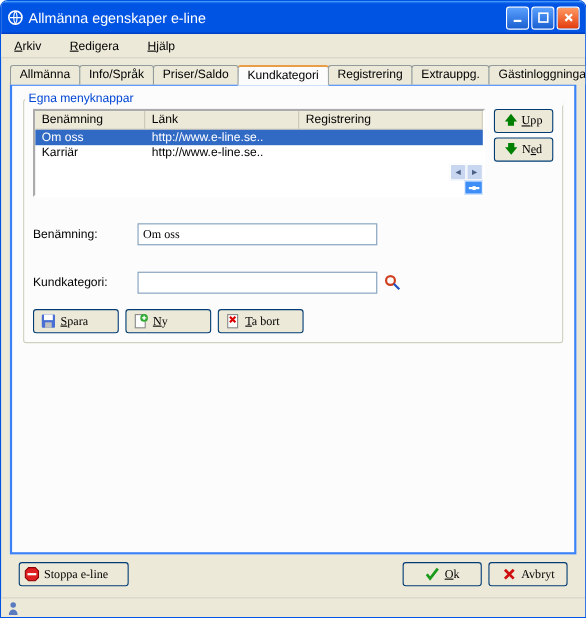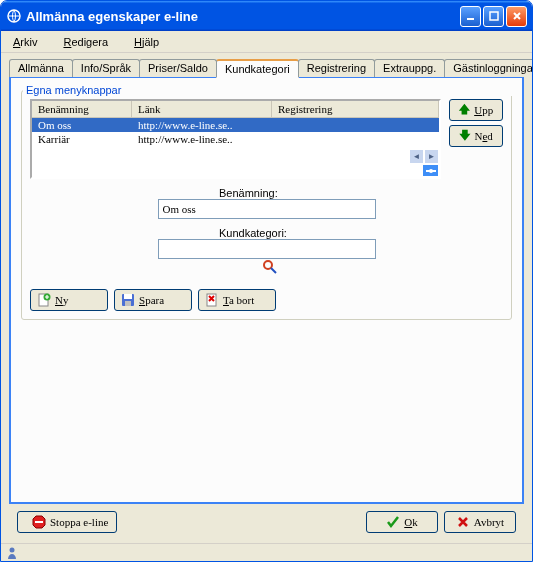--- a/index.html
+++ b/index.html
@@ -1,20 +1,20 @@
 <!DOCTYPE html>
 <html><head>
 <meta charset="utf-8">
 <style>
 * { box-sizing: border-box; margin: 0; padding: 0; }
 body { font-family: Tahoma, sans-serif; font-size: 11px; background: #fff; }
 
 .window { width: 533px; height: 562px; background: #ece9d8; border: 1px solid #0054e3; border-radius: 7px 7px 0 0; overflow: hidden; display: flex; flex-direction: column; }
 
-.titlebar { height: 30px; background: linear-gradient(to bottom, #3a95ff 0%, #0054e3 8%, #0054e3 92%, #003ac0 100%); display: flex; align-items: center; padding: 0 5px; color: white; font-weight: bold; font-size: 13px; }
+.titlebar { height: 30px; background: linear-gradient(to bottom, #3a95ff 0%, #0054e3 8%, #0054e3 92%, #003ac0 100%); display: flex; align-items: center; padding: 0 5px; color: white; font-weight: normal; font-size: 13px; }
 .titlebar-icon { width: 16px; height: 16px; margin-right: 4px; display: flex; align-items: center; justify-content: center; }
 .titlebar-text { flex: 1; }
 .titlebar-buttons { display: flex; gap: 2px; }
 .tb-btn { width: 21px; height: 21px; border: 1px solid #fff; border-radius: 3px; display: flex; align-items: center; justify-content: center; cursor: pointer; }
 .tb-min, .tb-max { background: linear-gradient(to bottom, #5aa1ff, #1a5fd0); }
 .tb-close { background: linear-gradient(to bottom, #ff9b65, #e33b0b); }
 
 .menubar { height: 22px; background: #ece9d8; display: flex; align-items: center; padding: 2px 6px; gap: 14px; border-bottom: 1px solid #d4d0c8; }
 .menubar span { padding: 2px 6px; cursor: pointer; }
 .menubar span u { text-decoration: underline; }
@@ -24,39 +24,39 @@
 .tabs { display: flex; position: relative; z-index: 2; }
 .tab { padding: 2px 8px; background: #ece9d8; border: 1px solid #919b9c; border-bottom: none; border-radius: 3px 3px 0 0; margin-right: -1px; cursor: pointer; position: relative; font-size: 11px; }
 .tab.active { background: #fcfcfc; border-bottom: 1px solid #fcfcfc; margin-bottom: -1px; z-index: 3; border-top: 2px solid #e89e47; padding-top: 2px; }
 
 .tabpanel { flex: 1; border: 2px solid #3b82f6; background: #fcfcfc; padding: 10px; display: flex; flex-direction: column; position: relative; top: -1px; }
 
 .fieldset-label { color: #0046d5; font-size: 11px; position: relative; top: -4px; background: #fcfcfc; padding: 0 3px; margin-left: 2px; }
 .fieldset-box { border: 1px solid #d0d0bf; border-radius: 3px; padding: 8px; margin-top: -10px; }
 
 .listbox-area { display: flex; gap: 8px; }
-.listbox { flex: 1; border: 2px inset #fff; background: #fff; height: 80px; position: relative; overflow: hidden; font-family: Liberation Serif, serif; }
+.listbox { flex: 1; border: 2px inset #fff; background: #fff; height: 80px; position: relative; overflow: hidden; }
 .list-header { display: flex; background: #ece9d8; border-bottom: 1px solid #cac6b8; }
 .list-header div { padding: 2px 6px; border-right: 1px solid #cac6b8; font-size: 11px; }
 .col-name { width: 100px; }
 .col-link { width: 140px; }
 .col-cat { flex: 1; }
 .list-rows { }
 .list-row { display: flex; padding: 0; cursor: pointer; }
 .list-row div { padding: 1px 6px; font-size: 11px; white-space: nowrap; overflow: hidden; }
 .list-row.selected { background: #316ac5; color: #fff; }
 .scroll-arrow { width: 15px; height: 15px; background: #c8d6ef; border: 1px solid #fff; display: flex; align-items: center; justify-content: center; font-size: 8px; color: #4d6185; }
 
 .updown { display: flex; flex-direction: column; gap: 4px; }
 .btn { padding: 2px 8px; min-width: 54px; height: 22px; background: #ece9d8; border: 1px solid #003c74; border-radius: 3px; display: inline-flex; align-items: center; justify-content: center; gap: 4px; cursor: pointer; font-size: 11px; font-family: Tahoma; }
 .btn .arrow-up { color: #008000; font-weight: bold; }
 .btn .arrow-down { color: #008000; font-weight: bold; }
 .btn u { text-decoration: underline; }
 
-.form-row { display: flex; align-items: center; margin-top: 8px; flex-direction: column; }
+.form-row { display: flex; align-items: center; margin-top: 24px; }
 .form-label { width: 95px; font-size: 11px; }
 .form-input { width: 218px; border: 1px solid #7f9db9; padding: 2px 4px; font-size: 11px; height: 20px; font-family: Tahoma; }
 .search-icon { margin-left: 6px; width: 16px; height: 16px; cursor: pointer; }
 
 .action-buttons { display: flex; gap: 6px; margin-top: 14px; }
 .btn-wide { min-width: 78px; justify-content: flex-start; padding-left: 6px; }
 
 .footer { padding: 6px 8px; display: flex; align-items: center; gap: 6px; }
 .footer-spacer { flex: 1; }
 .btn-foot { min-width: 72px; }
@@ -172,53 +172,53 @@
                 <circle cx="6" cy="6" r="4" fill="none" stroke="#d04020" stroke-width="2"></circle>
                 <line x1="9" y1="9" x2="14" y2="14" stroke="#2050c0" stroke-width="2"></line>
               </svg>
           </span>
         </div>
 
         <div class="action-buttons">
           <button class="btn btn-wide">
             <span>
                 <svg width="14" height="14" viewBox="0 0 14 14">
-                  <rect x="2" y="1" width="9" height="12" fill="#fff" stroke="#888"></rect>
-                  <circle cx="10" cy="4" r="3.5" fill="#3a3"></circle>
-                  <path d="M10 2v4M8 4h4" stroke="#fff" stroke-width="1.2"></path>
-                </svg>
-              </span>
-            <span><u>N</u>y</span>
-          </button>
-          <button class="btn btn-wide">
-            <span>
-                <svg width="14" height="14" viewBox="0 0 14 14">
                   <rect x="1" y="1" width="12" height="12" fill="#4a6fd4" rx="1"></rect>
                   <rect x="3" y="1" width="8" height="5" fill="#fff"></rect>
                   <rect x="4" y="8" width="6" height="5" fill="#c0c0c0"></rect>
                 </svg>
               </span>
             <span><u>S</u>para</span>
           </button>
           <button class="btn btn-wide">
             <span>
                 <svg width="14" height="14" viewBox="0 0 14 14">
                   <rect x="2" y="1" width="9" height="12" fill="#fff" stroke="#888"></rect>
+                  <circle cx="10" cy="4" r="3.5" fill="#3a3"></circle>
+                  <path d="M10 2v4M8 4h4" stroke="#fff" stroke-width="1.2"></path>
+                </svg>
+              </span>
+            <span><u>N</u>y</span>
+          </button>
+          <button class="btn btn-wide">
+            <span>
+                <svg width="14" height="14" viewBox="0 0 14 14">
+                  <rect x="2" y="1" width="9" height="12" fill="#fff" stroke="#888"></rect>
                   <path d="M4 3l5 5M9 3l-5 5" stroke="#d00" stroke-width="2"></path>
                 </svg>
               </span>
             <span><u>T</u>a bort</span>
           </button>
         </div>
 
       </div>
     </div>
 
     <div class="footer">
-      <button class="btn btn-foot" style="min-width:100px;justify-content:flex-start;padding-left:14px;">
+      <button class="btn btn-foot" style="min-width:100px;justify-content:flex-start;padding-left:4px;">
         <span>
             <svg width="14" height="14" viewBox="0 0 14 14">
               <polygon points="4,1 10,1 13,4 13,10 10,13 4,13 1,10 1,4" fill="#e02020" stroke="#800"></polygon>
               <rect x="3" y="6" width="8" height="2" fill="#fff"></rect>
             </svg>
           </span>
         <span>Stoppa e-line</span>
       </button>
       <div class="footer-spacer"></div>
       <button class="btn btn-foot">

